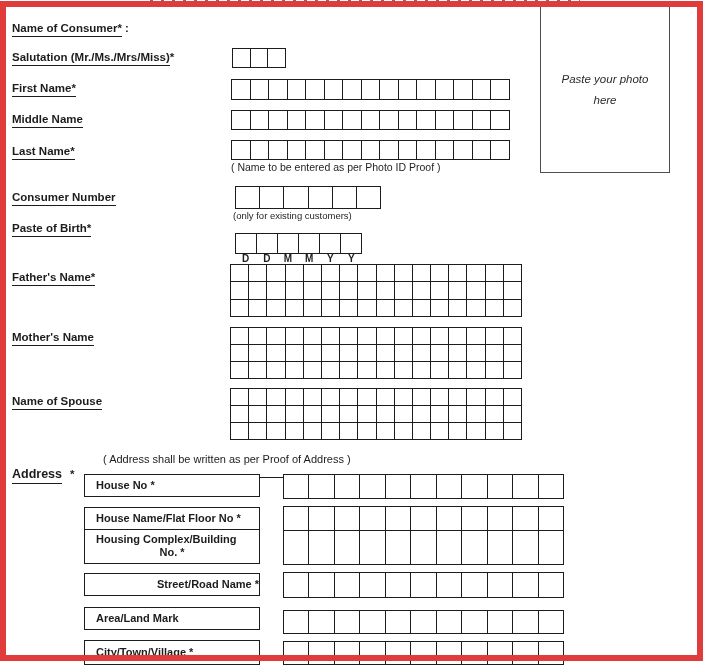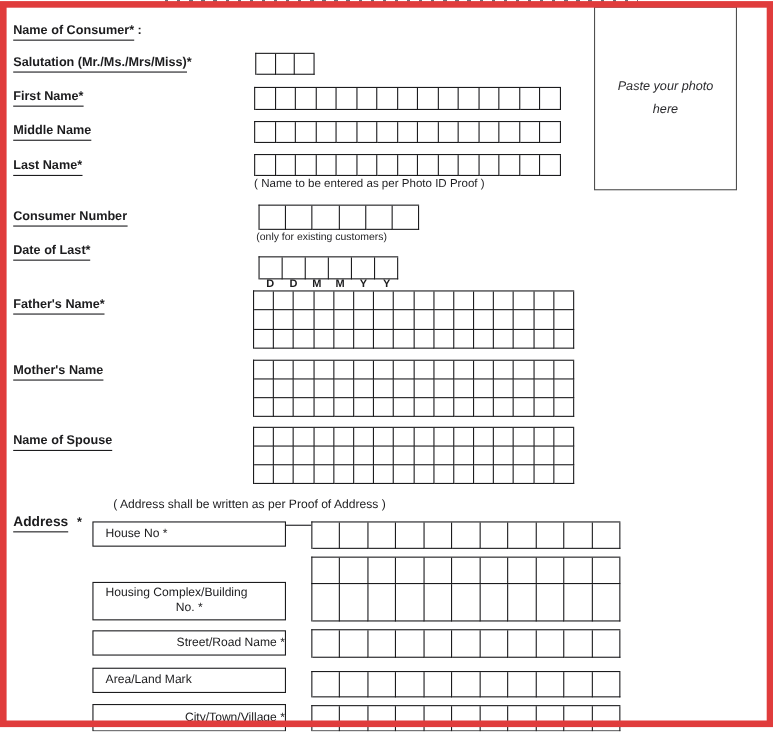--- a/index.html
+++ b/index.html
@@ -54,45 +54,45 @@
             justify-content:center;font-size:11.5px;color:#2b2b2e;line-height:1.75;font-style:italic;}
 
   
   #addr-heading{position:absolute;left:12px;top:451px;font-weight:700;font-size:12.5px;margin-top:16px;}
   #addr-heading .u{display:inline-block;border-bottom:1.8px solid var(--ink);padding-bottom:1.5px;}
   #addr-heading .ast{margin-left:8px;font-size:11.5px;}
   #addr-note{position:absolute;left:103px;top:453px;font-size:11px;}
   #addr-note .u{border-bottom:1.2px solid var(--ink);padding-bottom:12px;}
 
   .lbox{position:absolute;left:84px;width:176px;box-sizing:border-box;border:1.6px solid var(--ink);
-        display:flex;flex-direction:column;justify-content:center;font-weight:400;font-size:11px;
+        display:flex;flex-direction:column;justify-content:center;font-weight:700;font-size:11px;
         background:#fff;line-height:1.25;}
   .lbox .l1{padding-left:11px;}
   .lbox .l2{text-align:center;}
   #lb-houseno  {top:474px;height:23px;}
   #lb-housename{top:507px;height:23px;}
   #lb-housing  {top:528.5px;height:35.5px;}
   #lb-street   {top:573px;height:23px;text-align:right;}
   #lb-area     {top:607px;height:23px;}
-  #lb-city     {top:640px;height:25px;text-align:right;}
+  #lb-city     {top:640px;height:25px;}
 </style>
 </head>
 <body>
 
 <div id="page">
 
   <div id="remnant"></div>
 
   <div class="flabel" style="top:22px"><span class="u">Name of Consumer*</span><span class="ast">:</span></div>
   <div class="flabel" style="top:51px"><span class="u">Salutation (Mr./Ms./Mrs/Miss)</span><span class="ast" style="margin-left:0">*</span></div>
   <div class="flabel" style="top:82px"><span class="u">First Name*</span></div>
   <div class="flabel" style="top:113px"><span class="u">Middle Name</span></div>
   <div class="flabel" style="top:145px"><span class="u">Last Name*</span></div>
   <div class="flabel" style="top:191px"><span class="u">Consumer Number</span></div>
-  <div class="flabel" style="top:222px"><span class="u">Date of Last*</span></div>
+  <div class="flabel" style="top:222px"><span class="u">Paste of Birth*</span></div>
   <div class="flabel" style="top:271px"><span class="u">Father's Name*</span></div>
   <div class="flabel" style="top:331px"><span class="u">Mother's Name</span></div>
   <div class="flabel" style="top:395px"><span class="u">Name of Spouse</span></div>
 
   <div class="note" style="left:231px;top:161px">( Name to be entered as per Photo ID Proof )</div>
   <div class="note" style="left:233px;top:210px;font-size:9.5px">(only for existing customers)</div>
 
   <div id="g-salutation" class="cgrid">
       <div class="g-row">
         <div class="g-cell"></div>
@@ -360,20 +360,23 @@
     <div>Paste your photo</div>
     <div>here</div>
   </div>
 
   <div id="addr-heading"><span class="u">Address</span><span class="ast">*</span></div>
   <div id="addr-note"><span>(</span> <span class="u">Address shall be written as per Proof of Address</span> <span>)</span></div>
 
   <div id="lb-houseno" class="lbox">
       <span class="l1">House No *</span>
     </div>
+  <div id="lb-housename" class="lbox">
+      <span class="l1">House Name/Flat Floor No *</span>
+    </div>
   <div id="lb-housing" class="lbox">
       <span class="l1">Housing Complex/Building</span>
       <span class="l2">No. *</span>
     </div>
   <div id="lb-street" class="lbox">
       <span class="l1">Street/Road Name *</span>
     </div>
   <div id="lb-area" class="lbox">
       <span class="l1">Area/Land Mark</span>
     </div>

